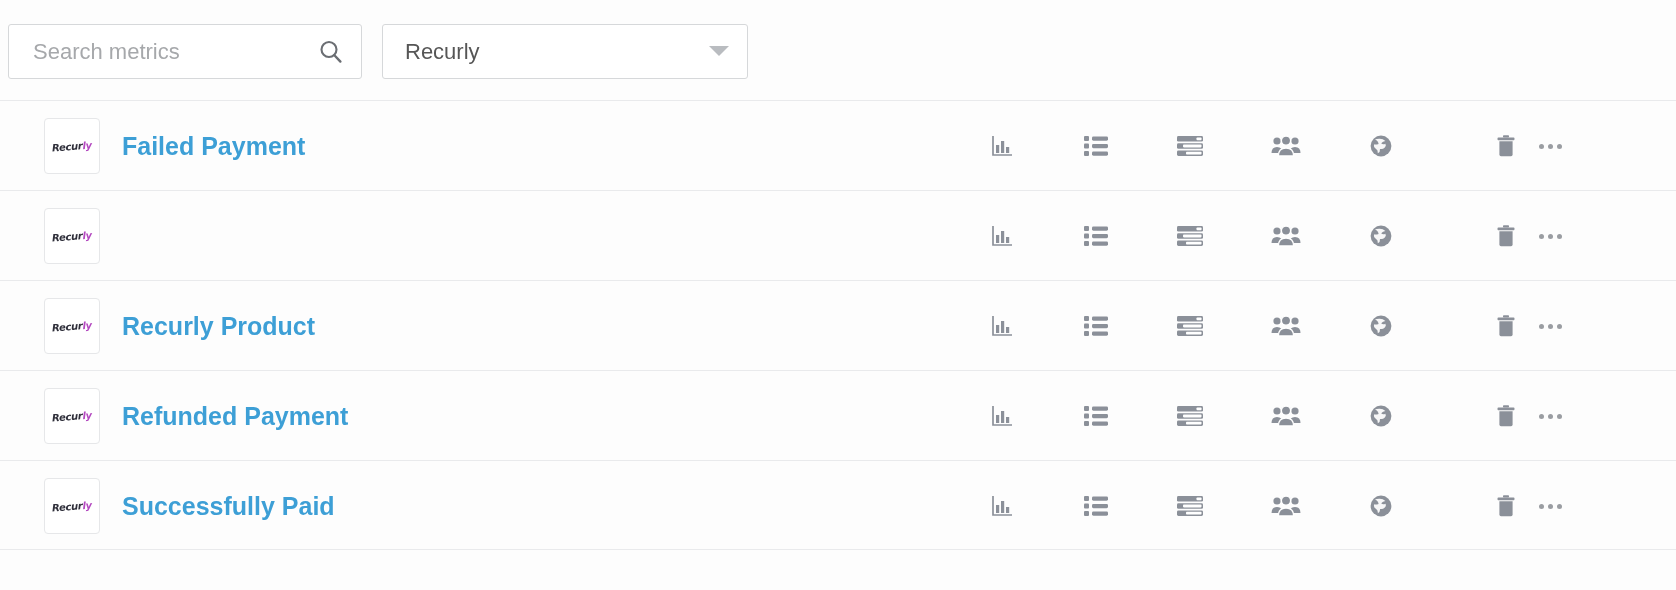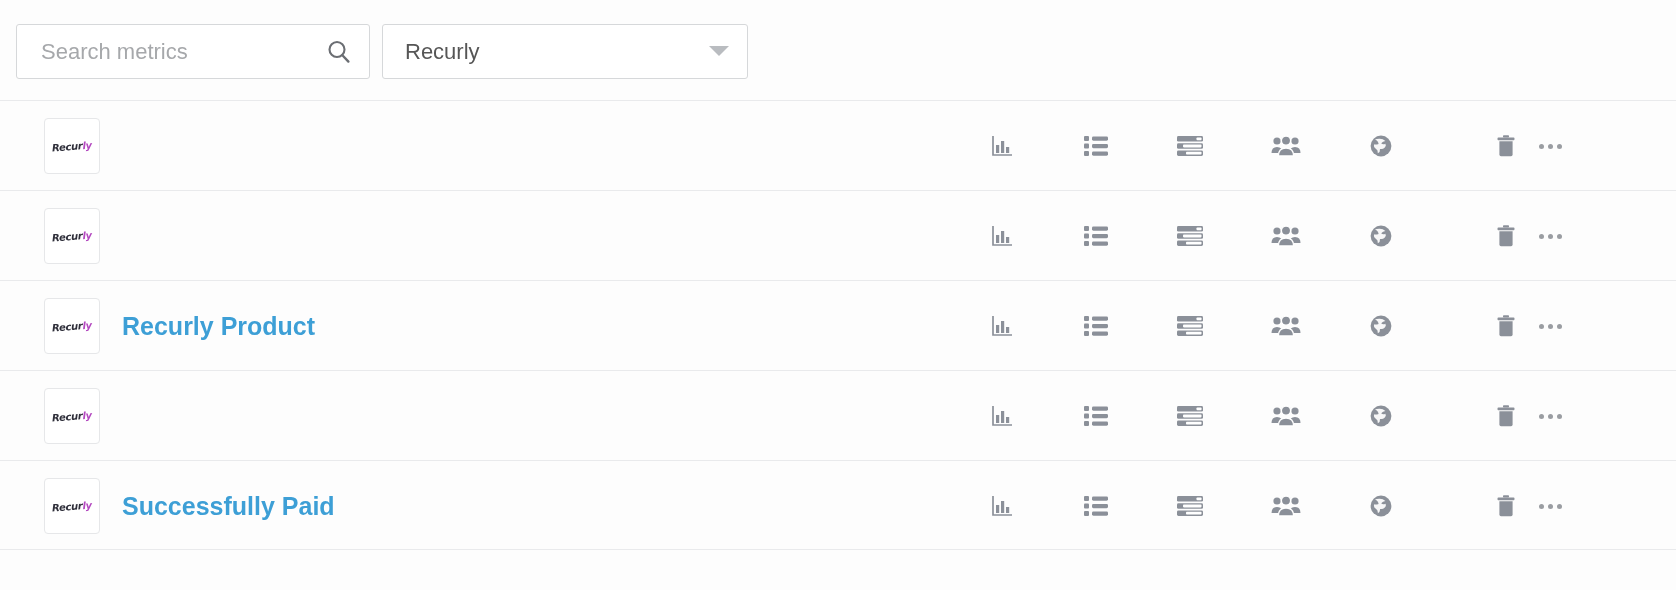--- a/index.html
+++ b/index.html
@@ -27,21 +27,21 @@
     position: absolute;
     left: 0;
     top: 0;
     width: 1676px;
     height: 100px;
     box-sizing: border-box;
   }
 
   .search-box {
     position: absolute;
-    left: 16px;
+    left: 8px;
     top: 24px;
     width: 354px;
     height: 55px;
     box-sizing: border-box;
     border: 1px solid #d6d8da;
     border-radius: 3px;
     background: #ffffff;
   }
   .search-input {
     position: absolute;
@@ -236,20 +236,21 @@
   <div class="metrics-table">
 
     <div class="metric-row">
       <div class="logo-tile">
         <span class="brand-logo-icon">
           <span class="logo-wordmark">
             <span>Recur</span><span class="tail">ly</span>
           </span>
         </span>
       </div>
+      <div class="metric-name">Failed Payment</div>
       <div class="actions">
         <span class="action-btn a1">
           <svg width="26" height="26" viewBox="0 0 26 26">
             <path d="M4 3 L4 22 L23 22" fill="none" stroke="#8b9099" stroke-width="1.7"></path>
             <rect x="7" y="12" width="3.2" height="8" fill="#8b9099"></rect>
             <rect x="12" y="8" width="3.2" height="12" fill="#8b9099"></rect>
             <rect x="17" y="14" width="3.2" height="6" fill="#8b9099"></rect>
           </svg>
         </span>
         <span class="action-btn a2">
@@ -447,20 +448,21 @@
     </div>
 
     <div class="metric-row">
       <div class="logo-tile">
         <span class="brand-logo-icon">
           <span class="logo-wordmark">
             <span>Recur</span><span class="tail">ly</span>
           </span>
         </span>
       </div>
+      <div class="metric-name">Refunded Payment</div>
       <div class="actions">
         <span class="action-btn a1">
           <svg width="26" height="26" viewBox="0 0 26 26">
             <path d="M4 3 L4 22 L23 22" fill="none" stroke="#8b9099" stroke-width="1.7"></path>
             <rect x="7" y="12" width="3.2" height="8" fill="#8b9099"></rect>
             <rect x="12" y="8" width="3.2" height="12" fill="#8b9099"></rect>
             <rect x="17" y="14" width="3.2" height="6" fill="#8b9099"></rect>
           </svg>
         </span>
         <span class="action-btn a2">

